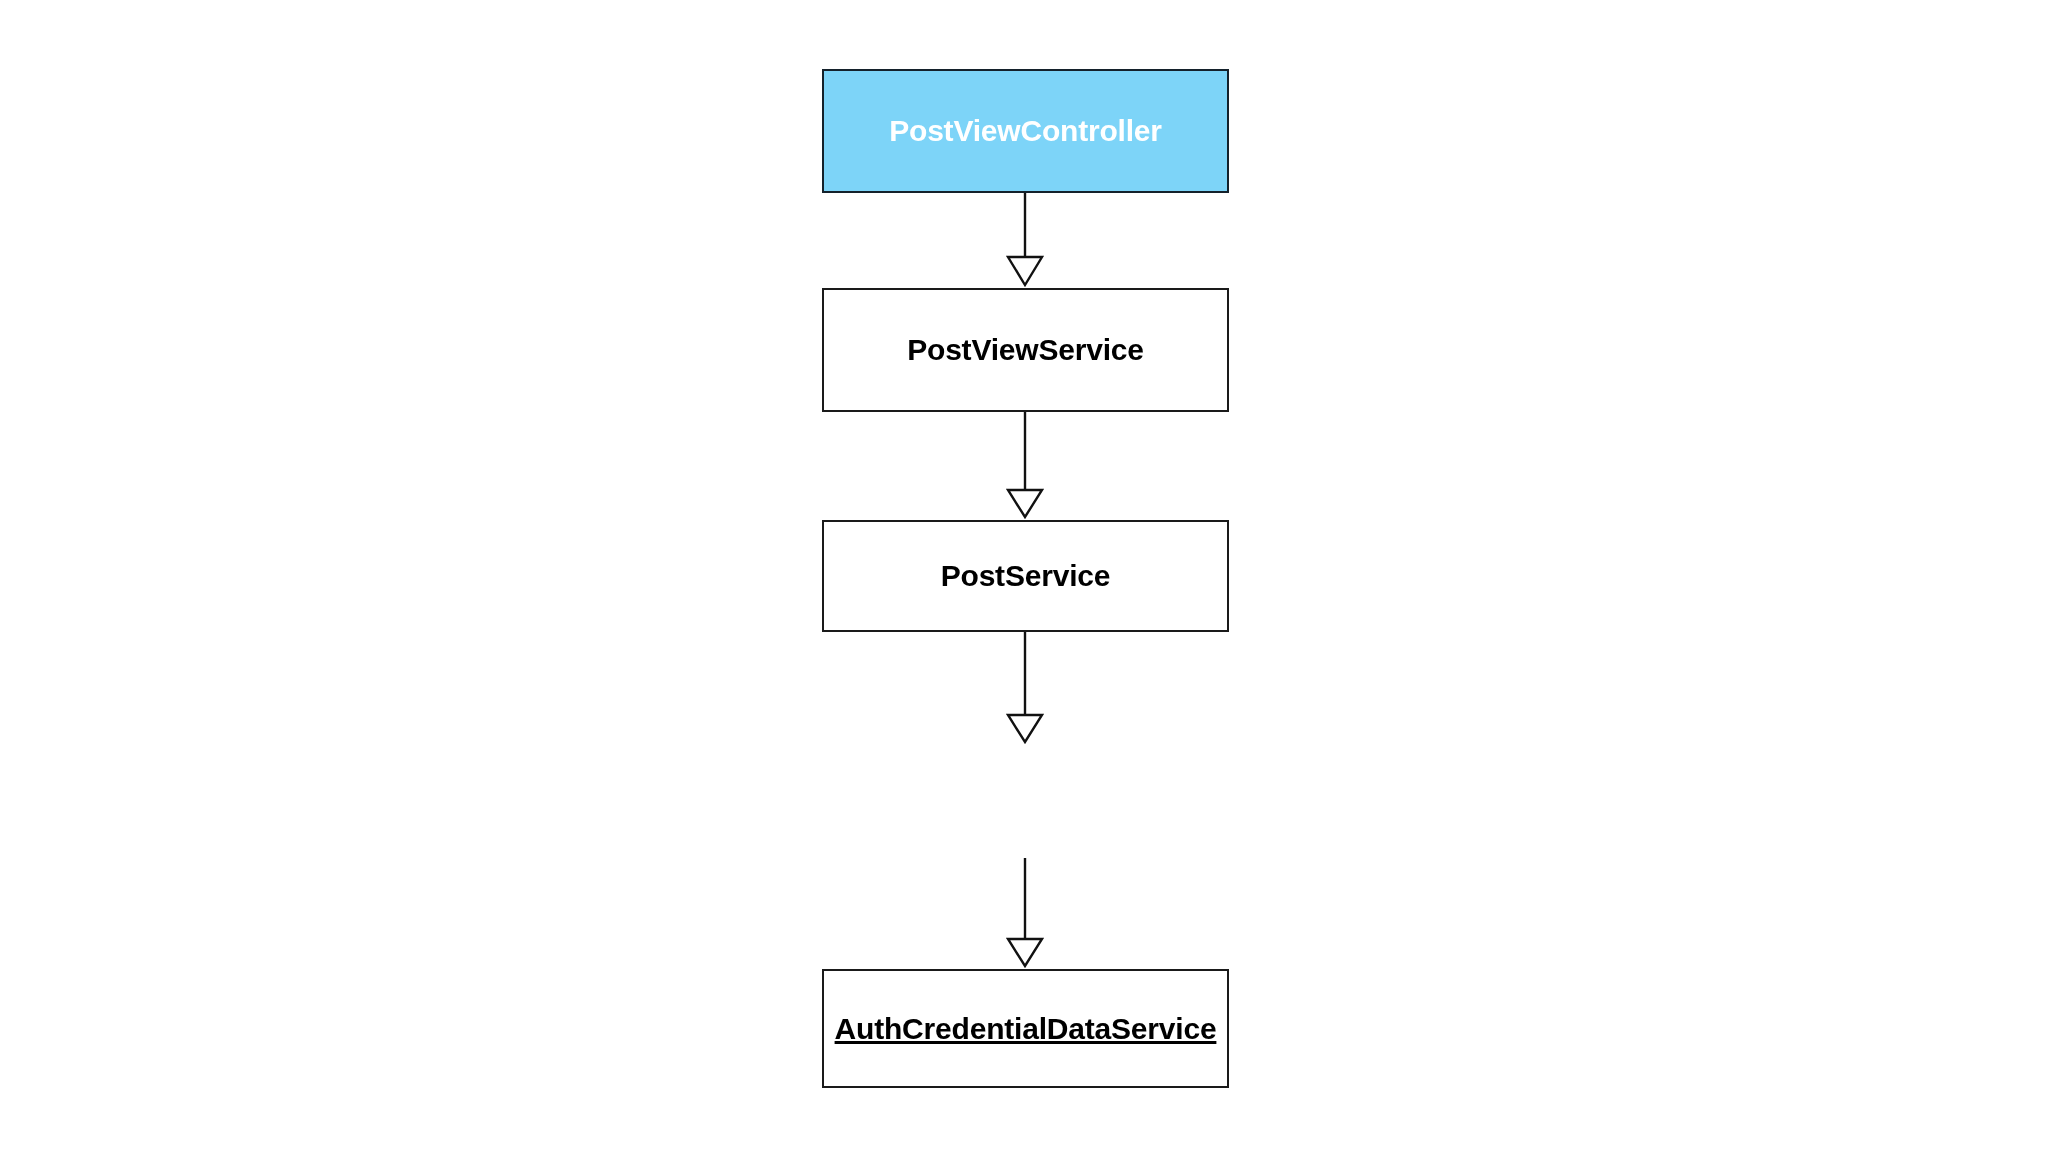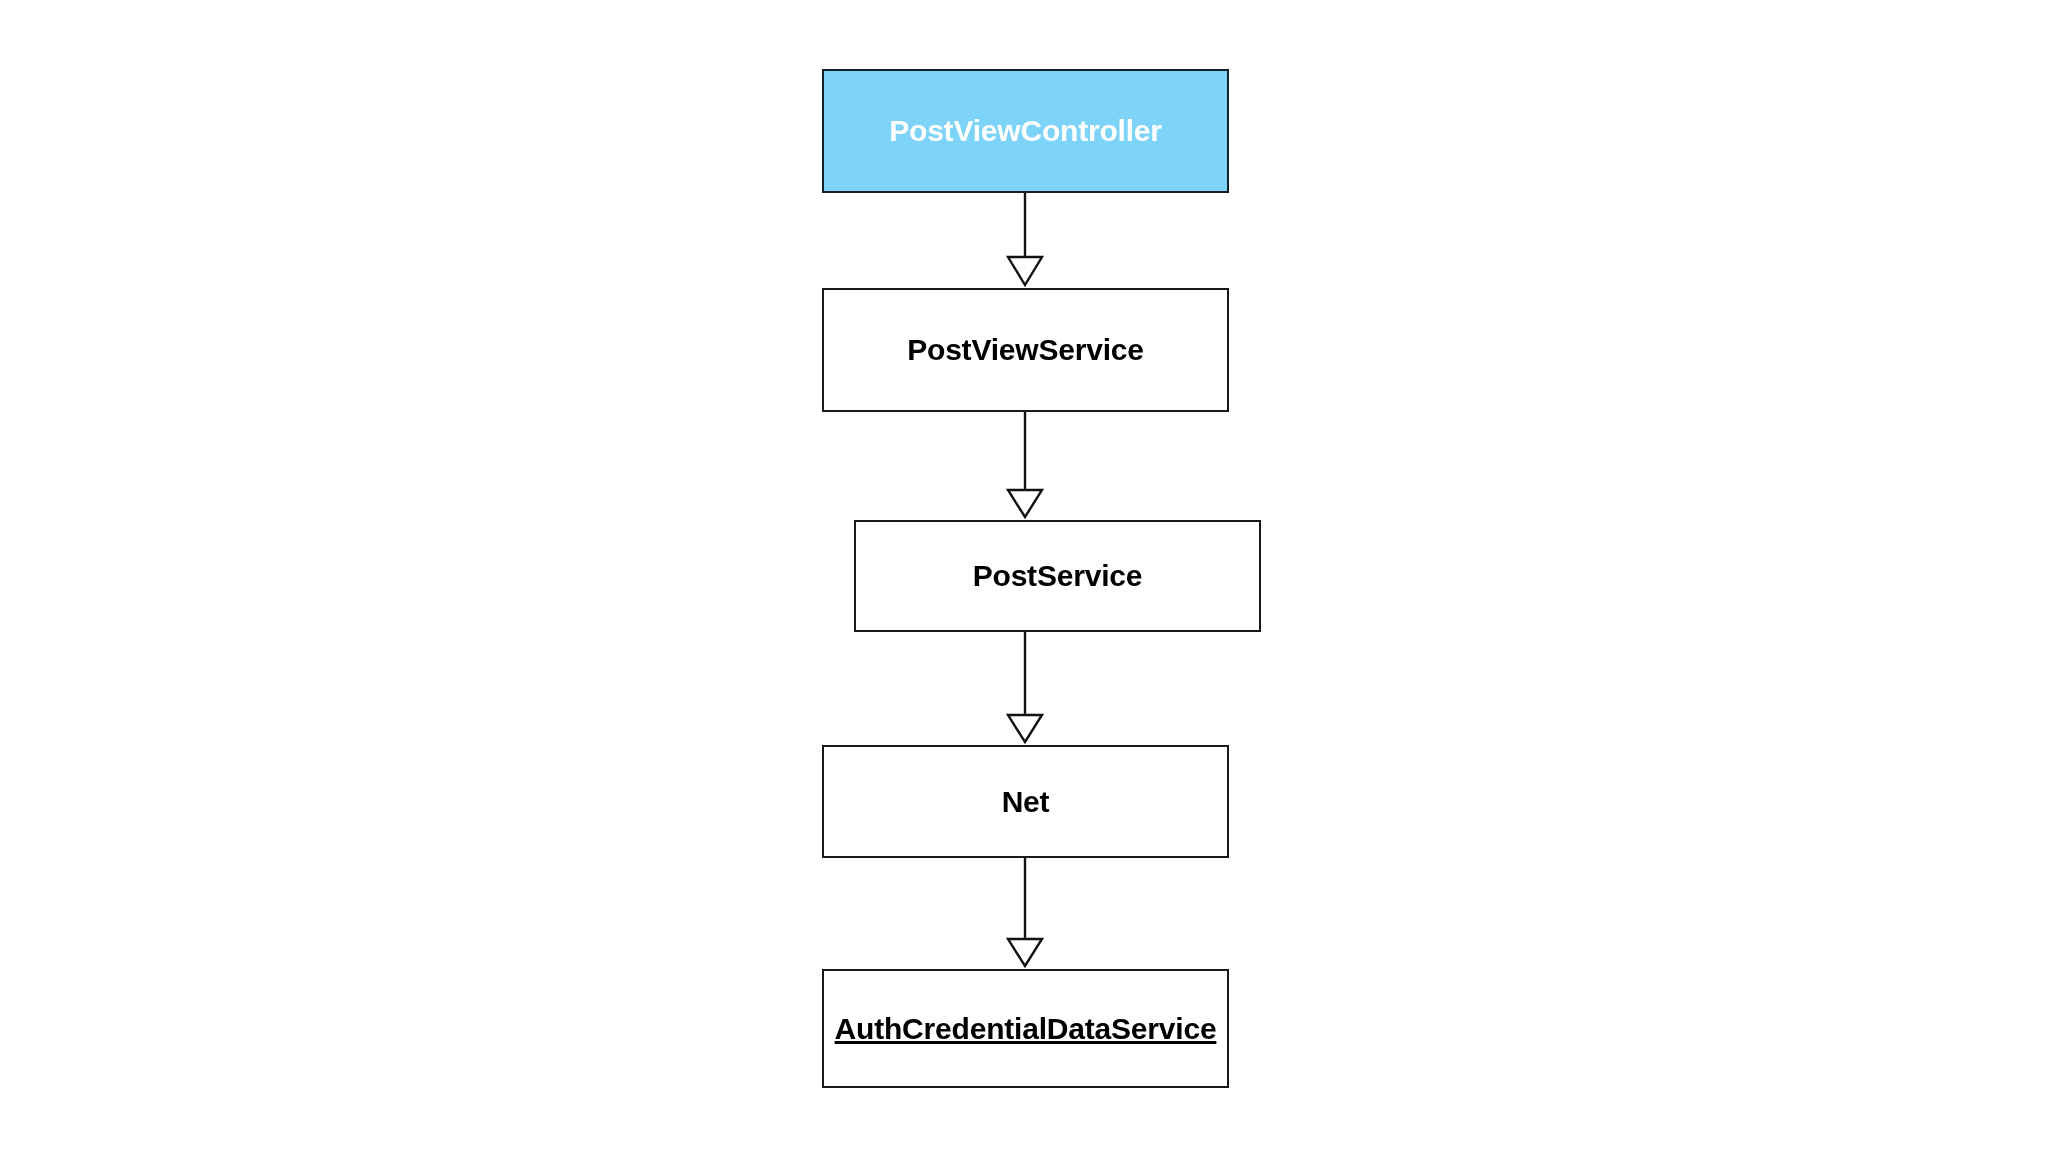--- a/index.html
+++ b/index.html
@@ -49,21 +49,21 @@
     background: #7dd4f8;
     border-color: #14212b;
   }
   .node.highlight .node-label {
     color: #ffffff;
   }
 
   
   #node-0 { top: 69px;  height: 124px; }
   #node-1 { top: 288px; height: 124px; }
-  #node-2 { top: 520px; height: 112px; margin-left: 32px; }
+  #node-2 { top: 520px; height: 112px; }
   #node-3 { top: 745px; height: 113px; }
   #node-4 { top: 969px; height: 119px; text-decoration: underline; }
 
   
   .edge-layer {
     position: absolute;
     left: 0;
     top: 0;
     width: 2048px;
     height: 1152px;
@@ -115,21 +115,18 @@
   </div>
 
   <div id="node-0" class="node highlight">
     <span class="node-label">PostViewController</span>
   </div>
 
   <div id="node-2" class="node">
     <span class="node-label">PostService</span>
   </div>
 
-  <div id="node-3" class="node">
-    <span class="node-label">Net</span>
-  </div>
 
   <div id="node-4" class="node">
     <span class="node-label">AuthCredentialDataService</span>
   </div>
 
 </div>
 
 </body></html>

